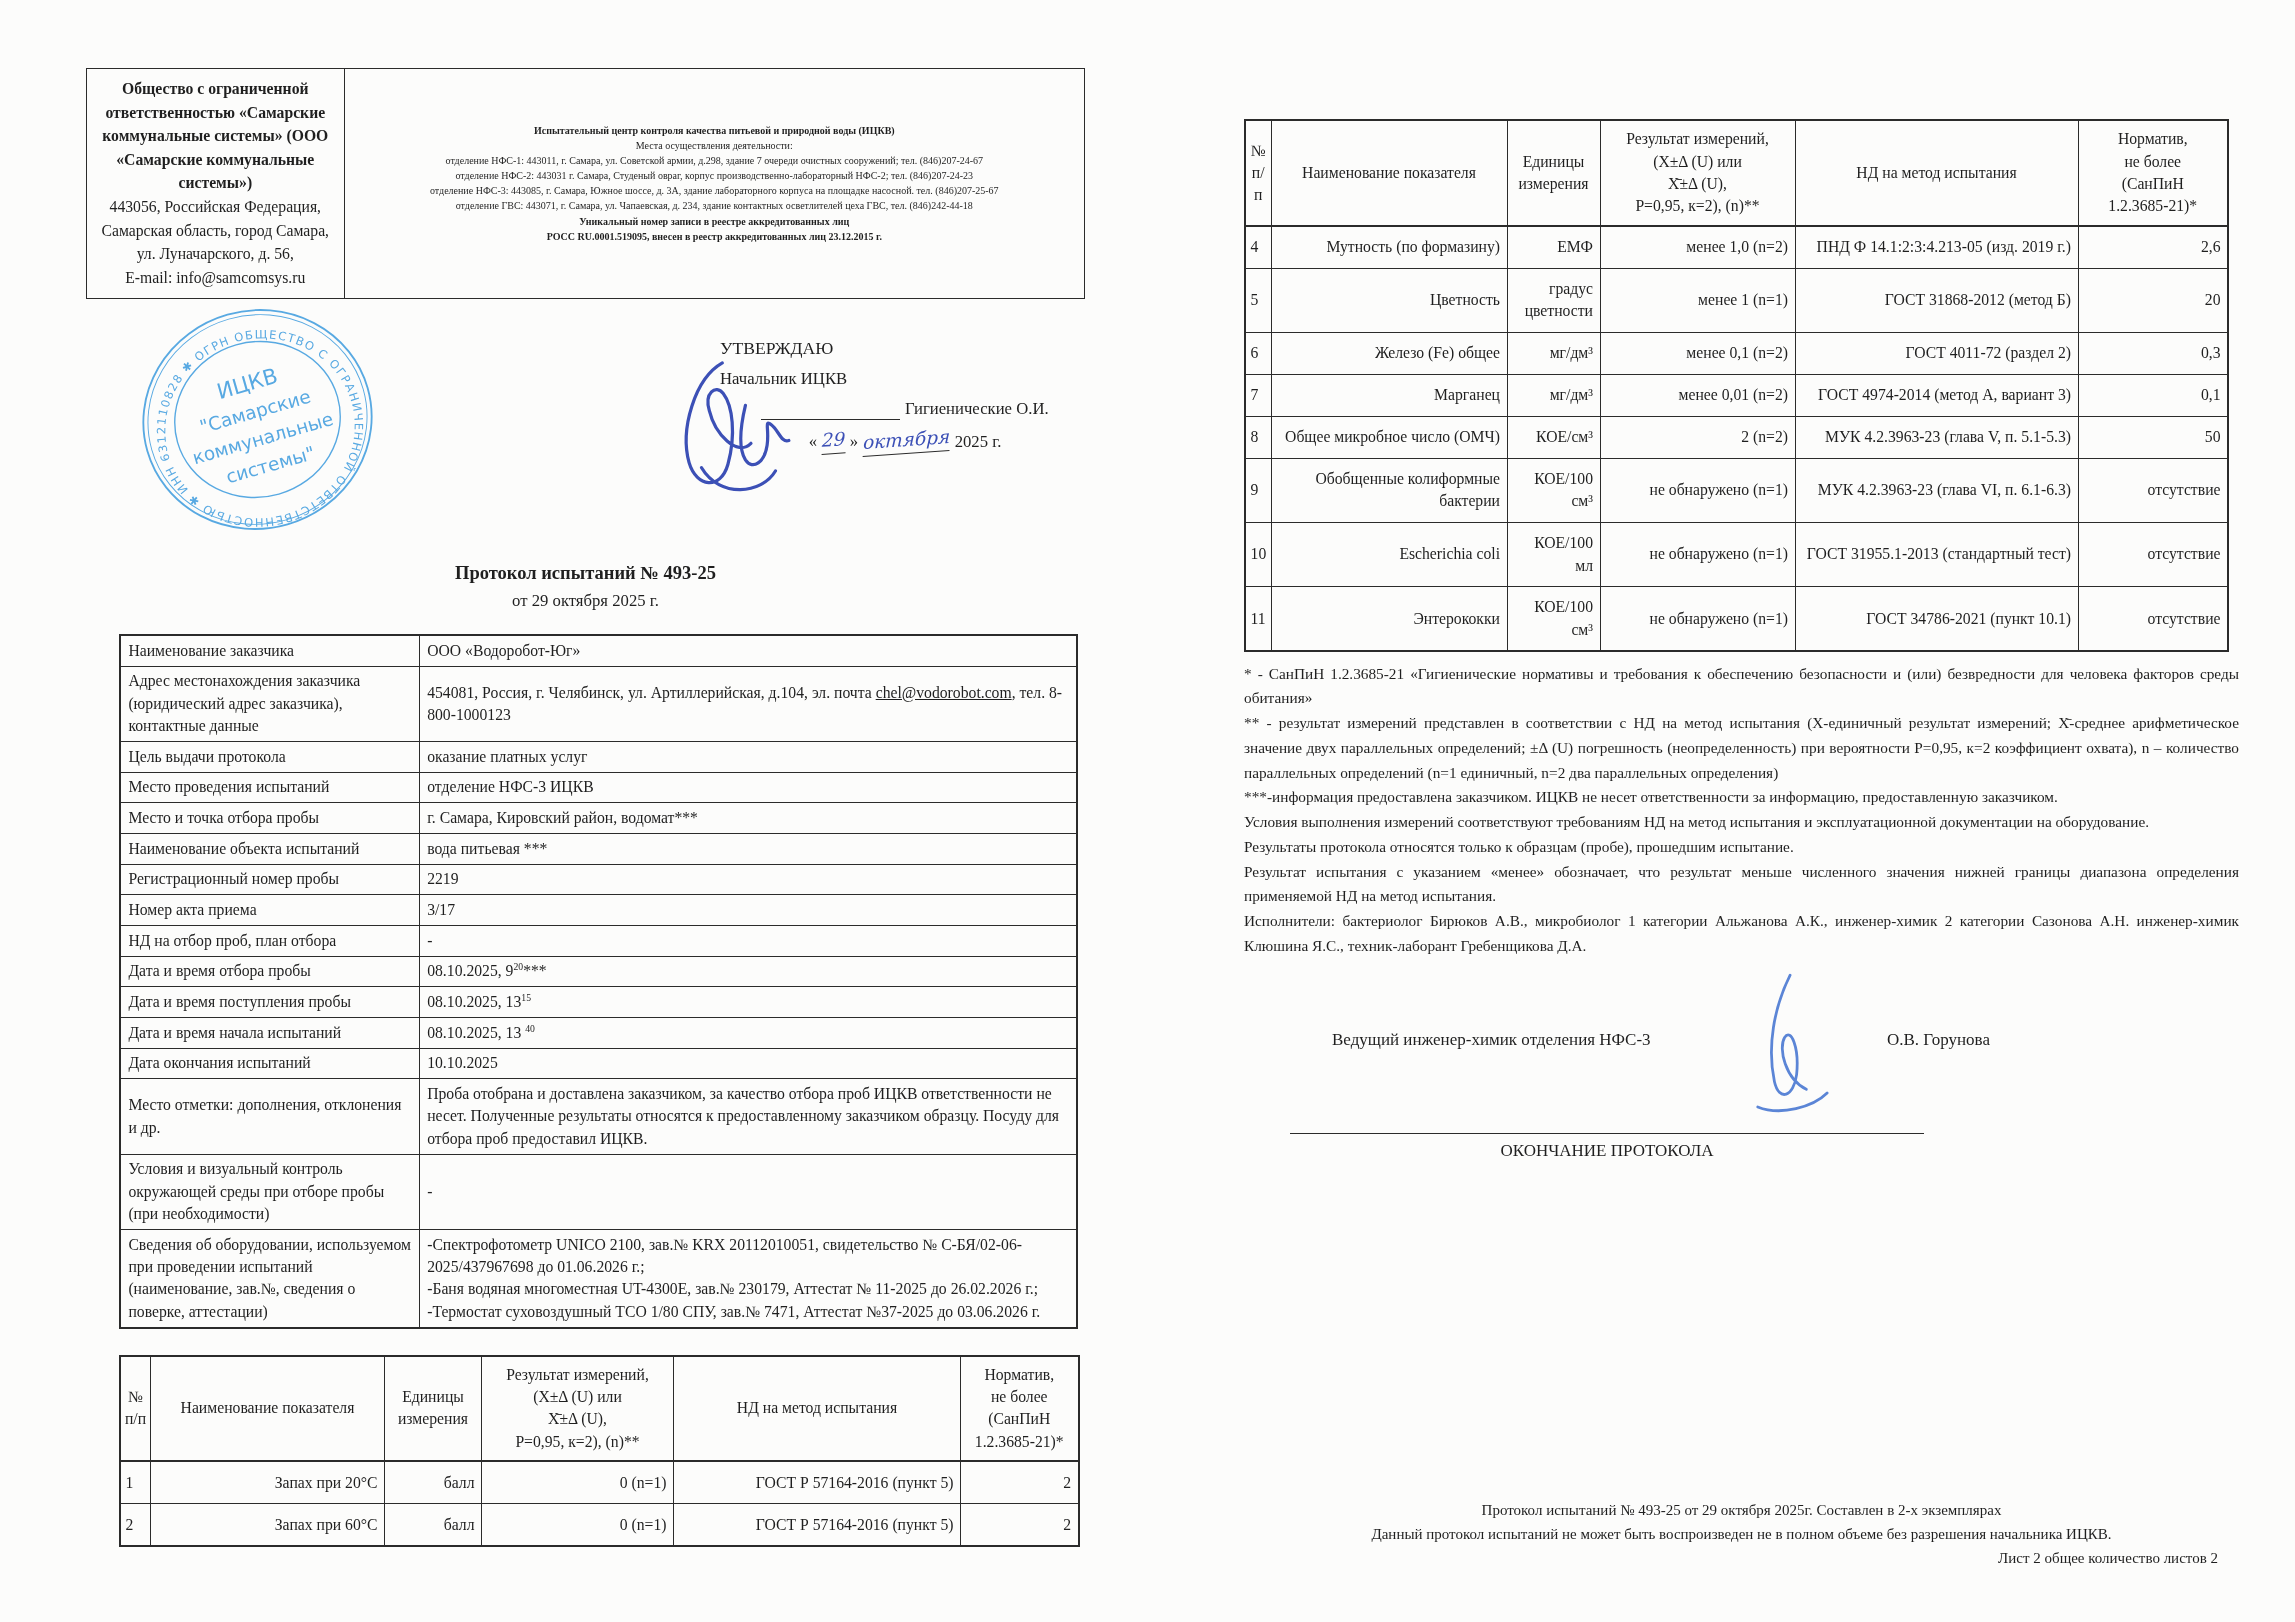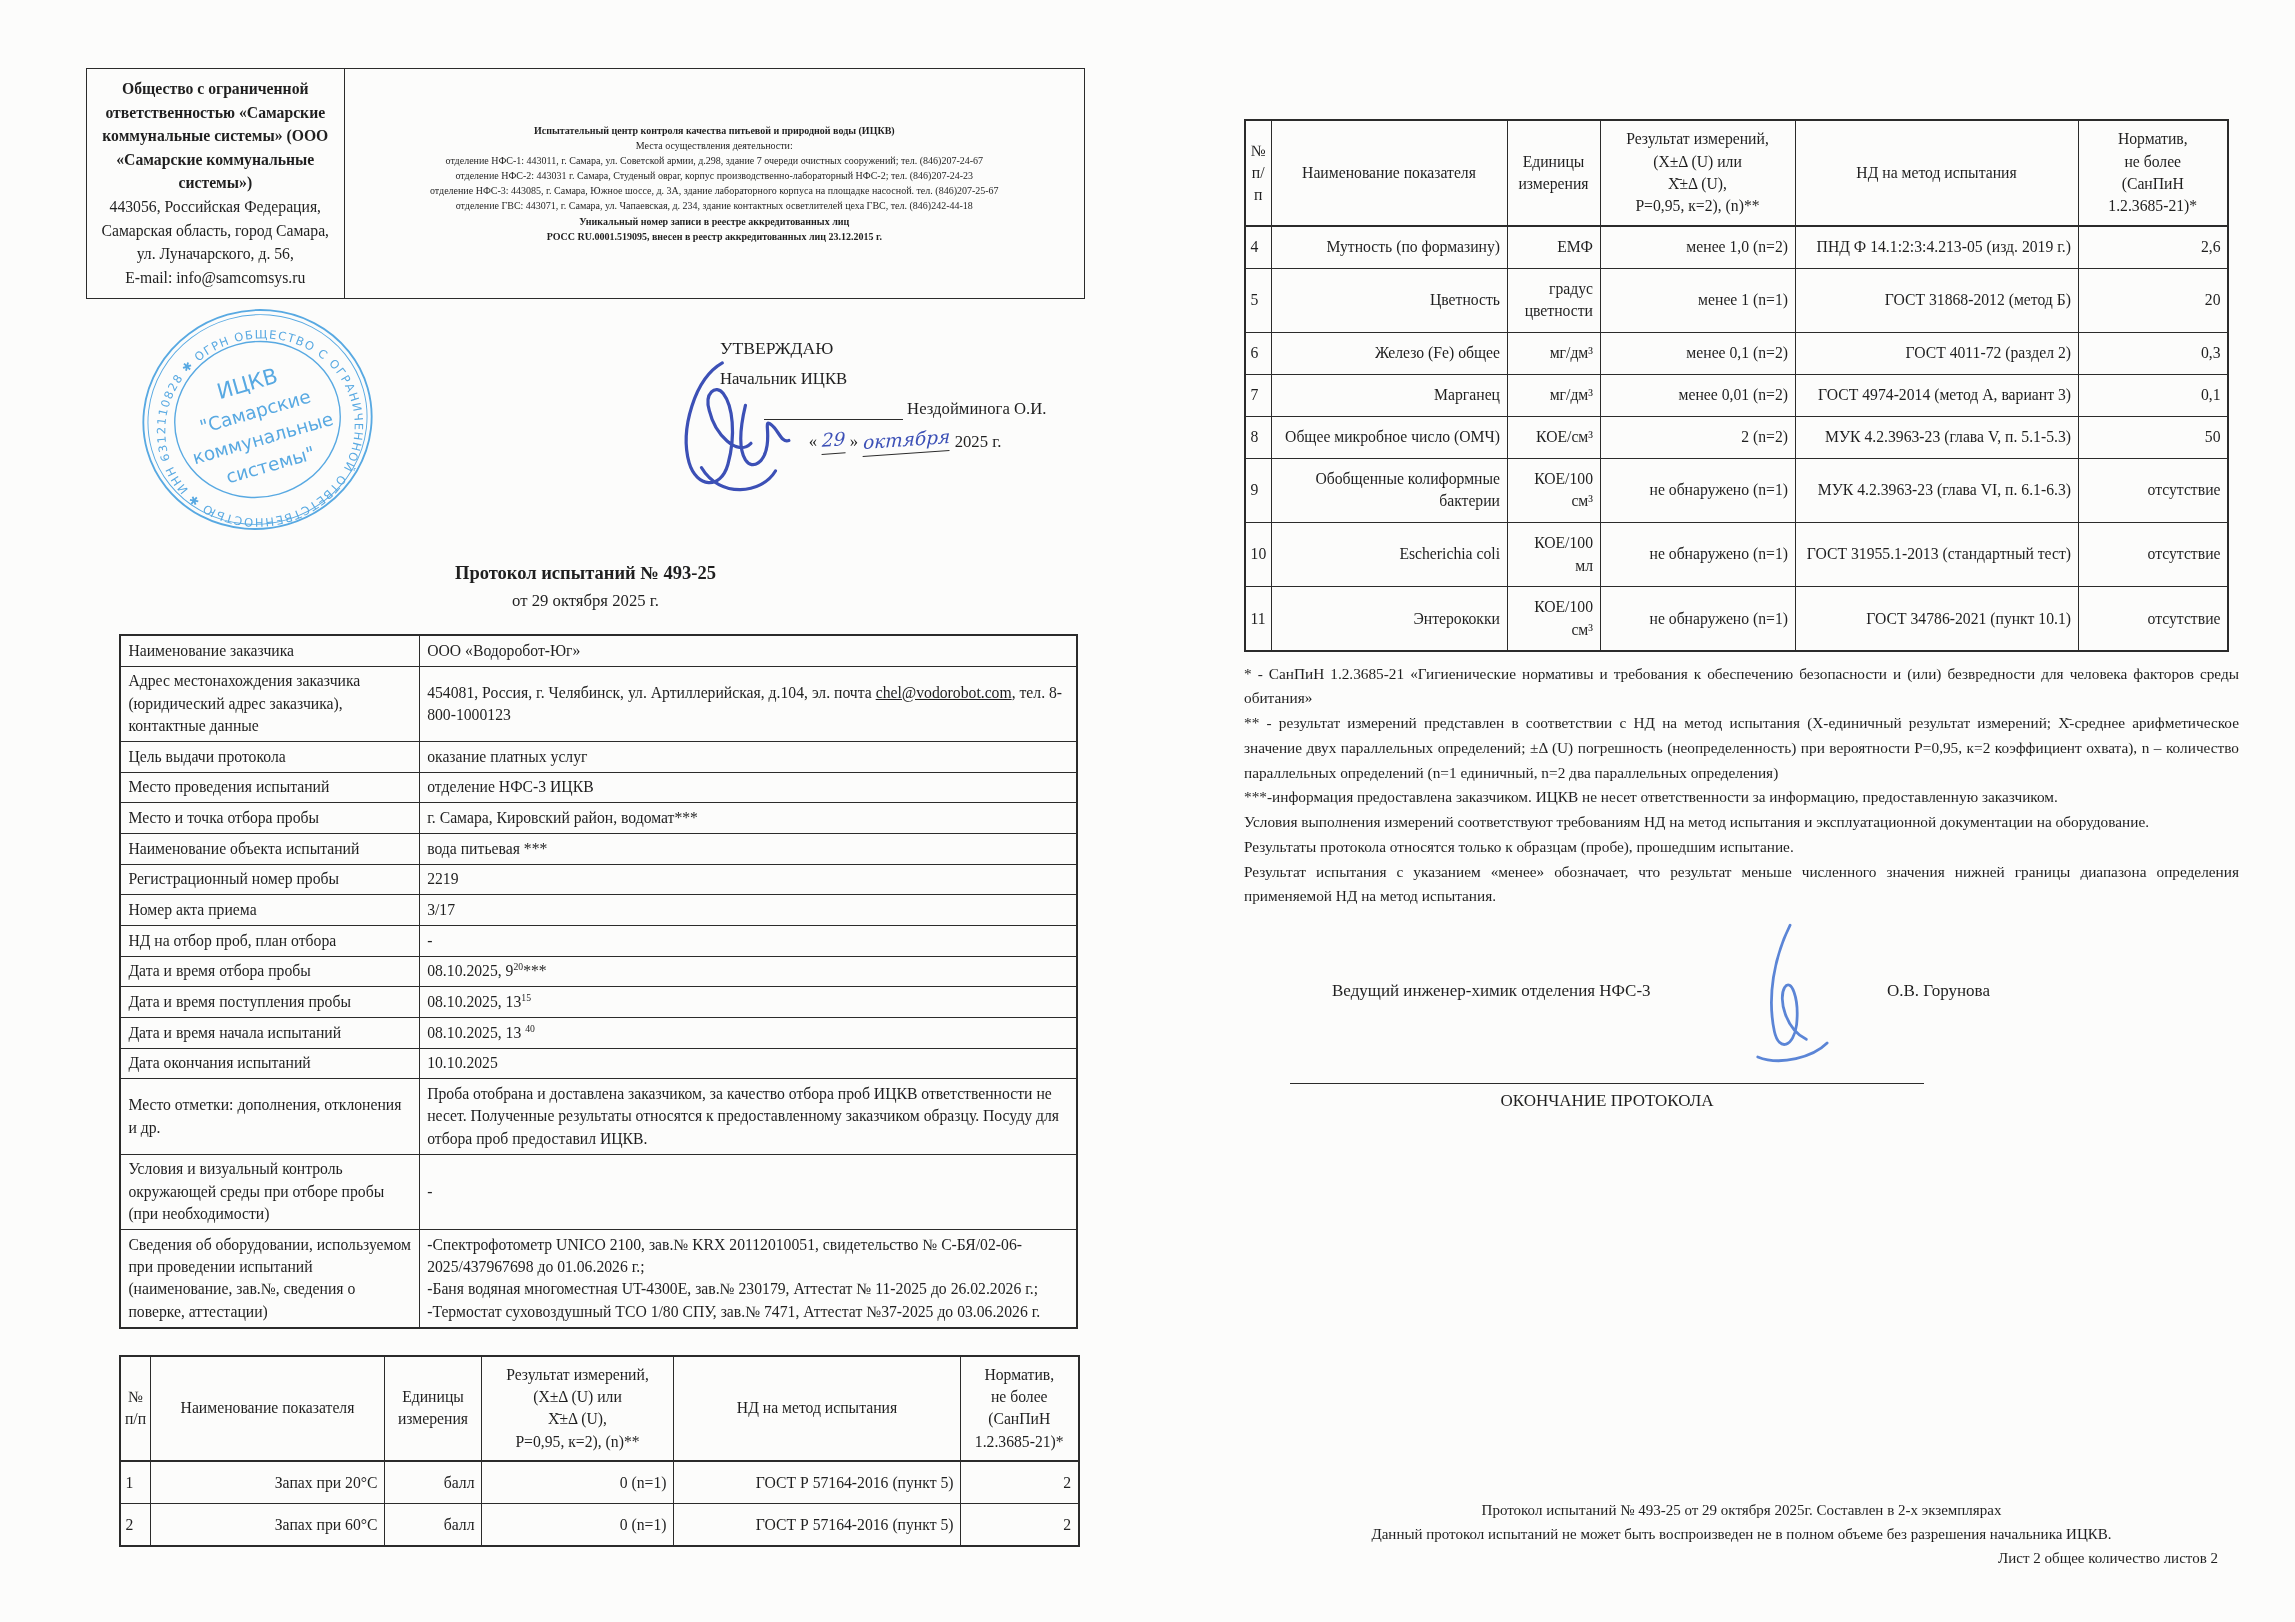--- a/index.html
+++ b/index.html
@@ -124,21 +124,21 @@
         <path d="M 150 120 C 140 162 134 212 150 238 C 166 262 192 242 197 206 C 202 170 190 150 206 162 C 222 174 228 202 244 196"></path>
         <path d="M 55 255 C 95 322 185 312 215 262"></path>
       </g>
     </svg>
 
     <div class="approval">
       <div style="font-size:17.6px;">УТВЕРЖДАЮ</div>
       <div>Начальник ИЦКВ</div>
       <div class="sig-row">
         <span class="uline" style="width:139px;"></span>
-        <span>Нездойминога О.И.</span>
+        <span>Гигиенические О.И.</span>
       </div>
       <div class="sig-row">
         <span>«</span>
         <span class="hand uline">29</span>
         <span>»</span>
         <span class="hand uline">октября</span>
         <span>2025 г.</span>
       </div>
     </div>
   </div>
@@ -381,20 +381,21 @@
       <p>** - результат измерений представлен в соответствии с НД на метод испытания (Х-единичный результат измерений; Х̄-среднее арифметическое значение двух параллельных определений; ±Δ (U) погрешность (неопределенность) при вероятности Р=0,95, к=2 коэффициент охвата), n – количество параллельных определений (n=1 единичный, n=2 два параллельных определения)</p>
 
       <p>***-информация предоставлена заказчиком. ИЦКВ не несет ответственности за информацию, предоставленную заказчиком.</p>
 
       <p>Условия выполнения измерений соответствуют требованиям НД на метод испытания и эксплуатационной документации на оборудование.</p>
 
       <p>Результаты протокола относятся только к образцам (пробе), прошедшим испытание.</p>
 
       <p>Результат испытания с указанием «менее» обозначает, что результат меньше численного значения нижней границы диапазона определения применяемой НД на метод испытания.</p>
 
+      <p>Исполнители: бактериолог Бирюков А.В., микробиолог 1 категории Альжанова А.К., инженер-химик 2 категории Сазонова А.Н. инженер-химик Клюшина Я.С., техник-лаборант Гребенщикова Д.А.</p>
     </div>
 
   <div class="sig2-zone">
     <div class="sig2-pos">Ведущий инженер-химик отделения НФС-3</div>
     <svg class="sig2-svg" width="111" height="153" viewBox="0 0 240 330">
       <g fill="none" stroke-width="6" stroke-linecap="round" stroke="#5b85d6">
         <path d="M 130 15 C 95 85 80 170 96 245 C 106 290 138 278 144 230 C 150 172 132 128 118 150 C 104 174 120 240 165 262"></path>
         <path d="M 60 300 C 110 320 180 300 210 270"></path>
       </g>
     </svg>

